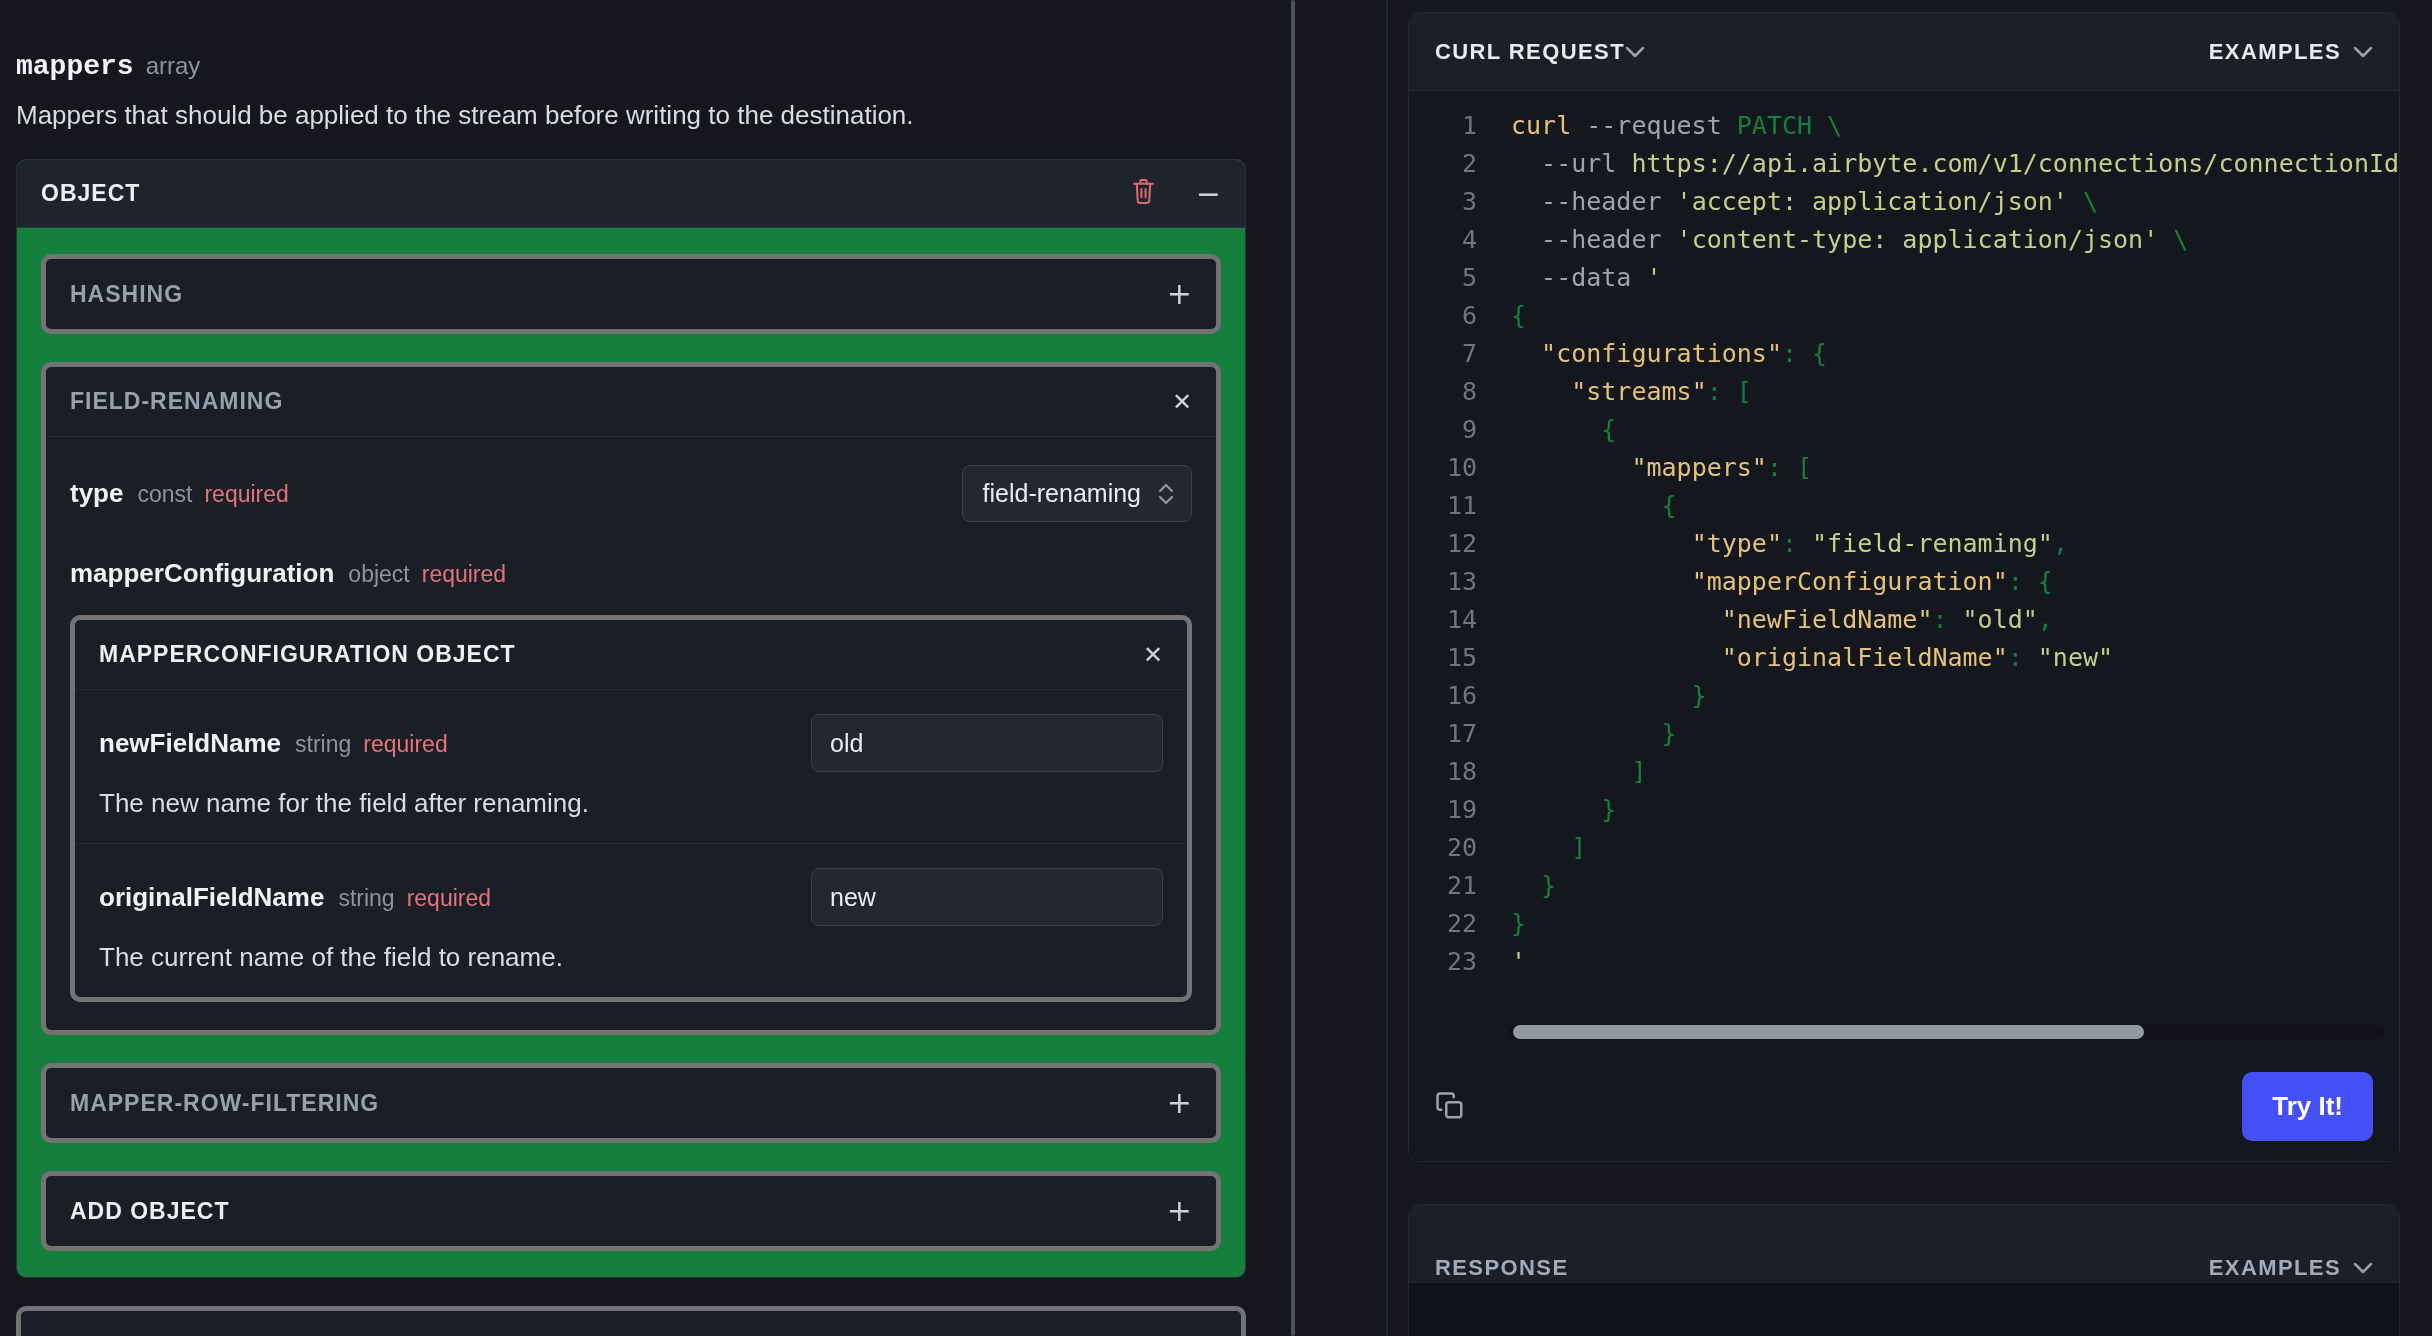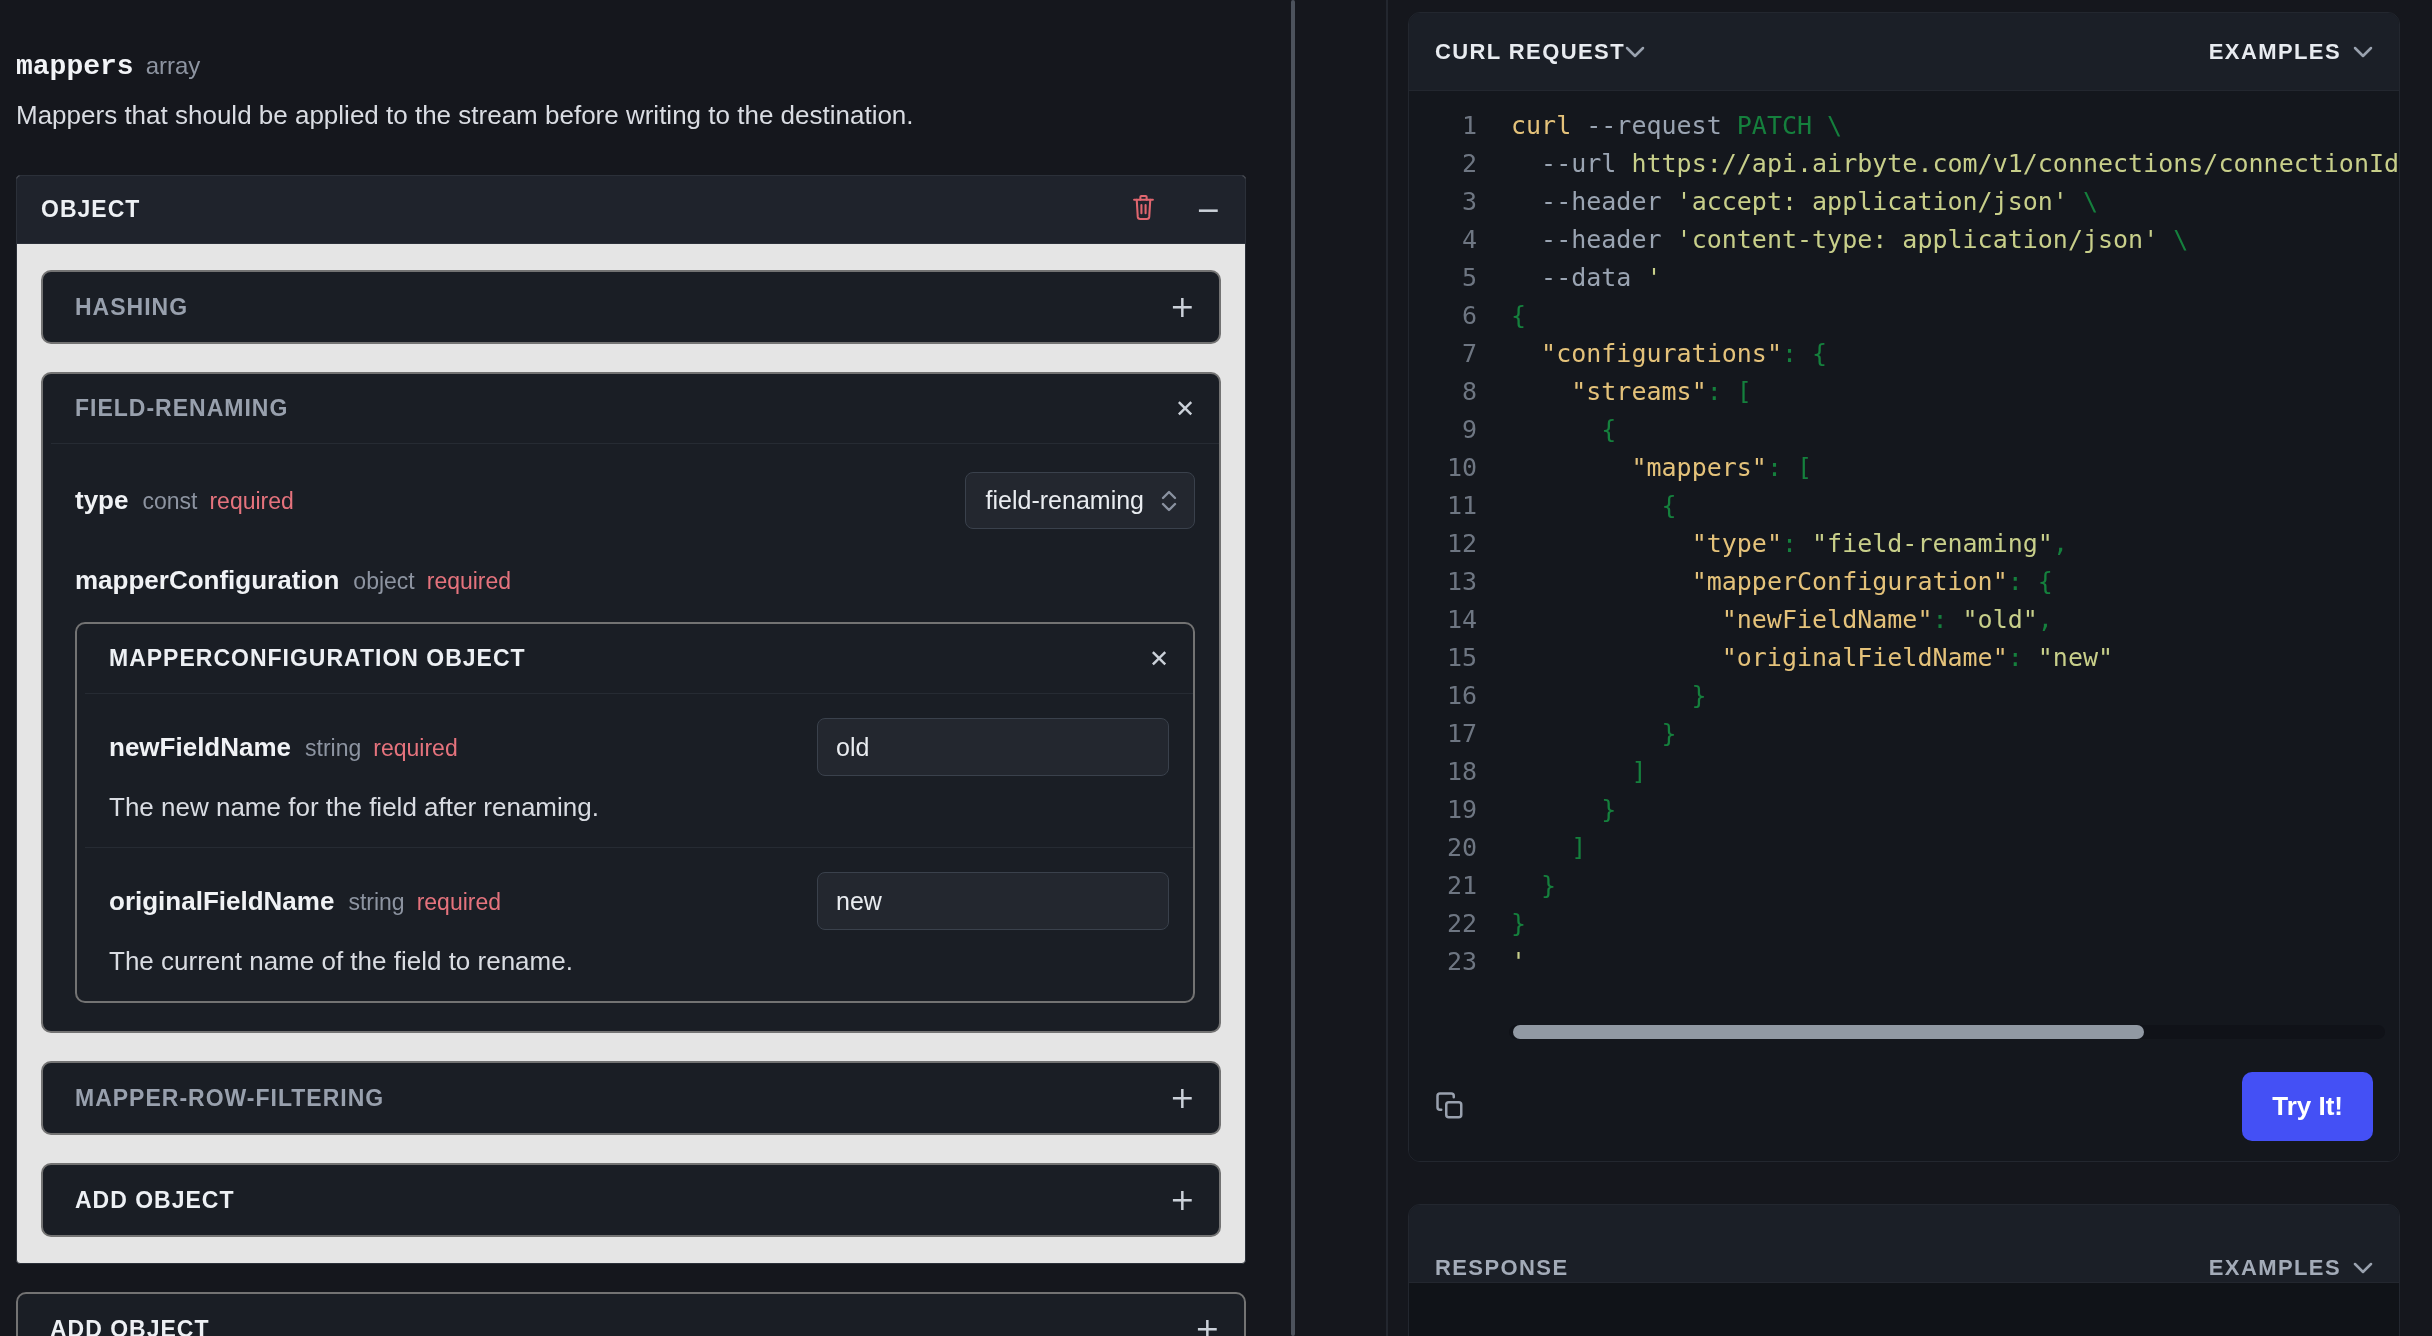--- a/index.html
+++ b/index.html
@@ -17,42 +17,41 @@
   .left-pane {
     position:absolute; left:0; top:0; width:1262px; height:100%;
     padding:16px 16px 0 16px;
   }
   .field-heading { display:flex; align-items:baseline; }
   .field-title { font-size:28px; font-weight:bold; color:#F2F4F7;font-family:Liberation Mono, monospace; }
   .field-kind  { font-size:24px; color:#8D94A1; margin-left:12px;margin-top:36px; }
   .field-desc  { font-size:26px; color:#D9DCE2; margin-top:18px; }
 
   .panel {
-    margin-top:44px;
+    margin-top:28px;
     border:1px solid #2B3039;
-    border-radius:4px;
-    background:#e5e5e5;
+    border-radius:10px;
+    background:#15803d;
     overflow:hidden;
   }
   .panel-header {
     display:flex; justify-content:space-between; align-items:center;
     height:68px; padding:0 24px;
     background:#1F232C;
     border-bottom:1px solid #2B3039;
   }
   .panel-title { font-size:23px; font-weight:bold; letter-spacing:1px; color:#EDF0F4; }
   .header-actions { display:flex; align-items:center; gap:40px; }
   .panel-body { padding:26px 24px; }
 
   .subbox {
-    border:2px solid #737373;
+    border:5px solid #737373;
     border-radius:10px;
     background:#1A1E25;
     overflow:hidden;
-    padding-left:8px;
   }
   .subbox + .subbox, .gap-top { margin-top:28px; }
   .subbox-header {
     display:flex; justify-content:space-between; align-items:center;
     height:70px; padding:0 24px;
   }
   .subbox-header.bordered { border-bottom:1px solid #262B33; }
   .muted-title { font-size:23px; font-weight:bold; letter-spacing:1px; color:#98A0AD; }
   .white-title { font-size:23px; font-weight:bold; letter-spacing:1px; color:#EDF0F4; }
   .subbox-content { padding:28px 24px; }

